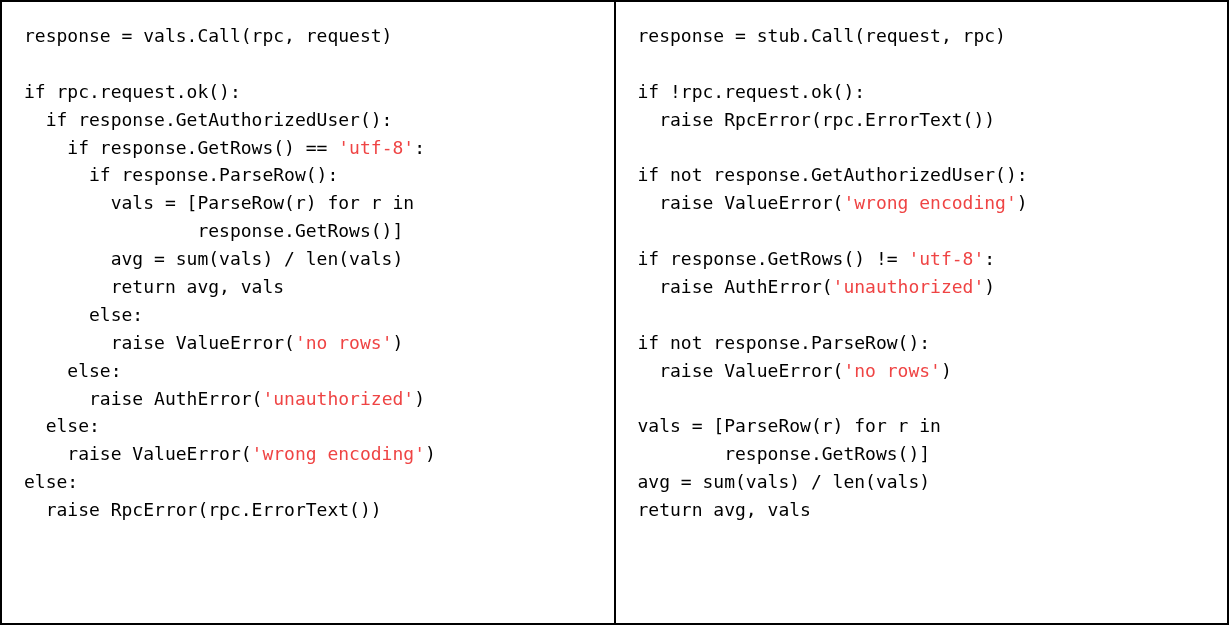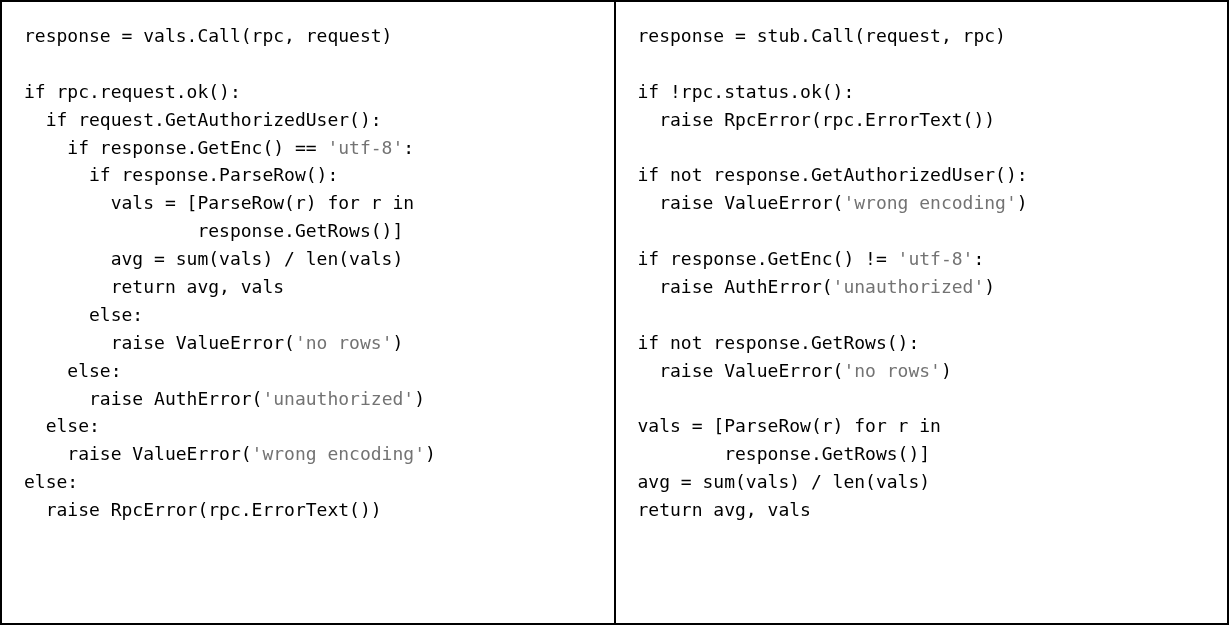--- a/index.html
+++ b/index.html
@@ -23,56 +23,56 @@
     .panel {
       flex: 1;
       padding: 20px 22px;
       white-space: pre;
       overflow: hidden;
     }
     .panel.left {
       border-right: 2px solid #000;
     }
     .str {
-      color: #737373;
+      color: #ef4444;
     }
   </style>
 </head>
 <body>
 
 <div class="container">
   <div class="panel left"><span>response = vals.Call(rpc, request)</span>
 <span></span>
 <span>if rpc.request.ok():</span>
-<span>  if request.GetAuthorizedUser():</span>
-<span>    if response.GetEnc() == </span><span class="str">'utf-8'</span><span>:</span>
+<span>  if response.GetAuthorizedUser():</span>
+<span>    if response.GetRows() == </span><span class="str">'utf-8'</span><span>:</span>
 <span>      if response.ParseRow():</span>
 <span>        vals = [ParseRow(r) for r in</span>
 <span>                response.GetRows()]</span>
 <span>        avg = sum(vals) / len(vals)</span>
 <span>        return avg, vals</span>
 <span>      else:</span>
 <span>        raise ValueError(</span><span class="str">'no rows'</span><span>)</span>
 <span>    else:</span>
 <span>      raise AuthError(</span><span class="str">'unauthorized'</span><span>)</span>
 <span>  else:</span>
 <span>    raise ValueError(</span><span class="str">'wrong encoding'</span><span>)</span>
 <span>else:</span>
 <span>  raise RpcError(rpc.ErrorText())</span></div>
   <div class="panel right"><span>response = stub.Call(request, rpc)</span>
 <span></span>
-<span>if !rpc.status.ok():</span>
+<span>if !rpc.request.ok():</span>
 <span>  raise RpcError(rpc.ErrorText())</span>
 <span></span>
 <span>if not response.GetAuthorizedUser():</span>
 <span>  raise ValueError(</span><span class="str">'wrong encoding'</span><span>)</span>
 <span></span>
-<span>if response.GetEnc() != </span><span class="str">'utf-8'</span><span>:</span>
+<span>if response.GetRows() != </span><span class="str">'utf-8'</span><span>:</span>
 <span>  raise AuthError(</span><span class="str">'unauthorized'</span><span>)</span>
 <span></span>
-<span>if not response.GetRows():</span>
+<span>if not response.ParseRow():</span>
 <span>  raise ValueError(</span><span class="str">'no rows'</span><span>)</span>
 <span></span>
 <span>vals = [ParseRow(r) for r in</span>
 <span>        response.GetRows()]</span>
 <span>avg = sum(vals) / len(vals)</span>
 <span>return avg, vals</span></div>
 </div>
 
 </body></html>

